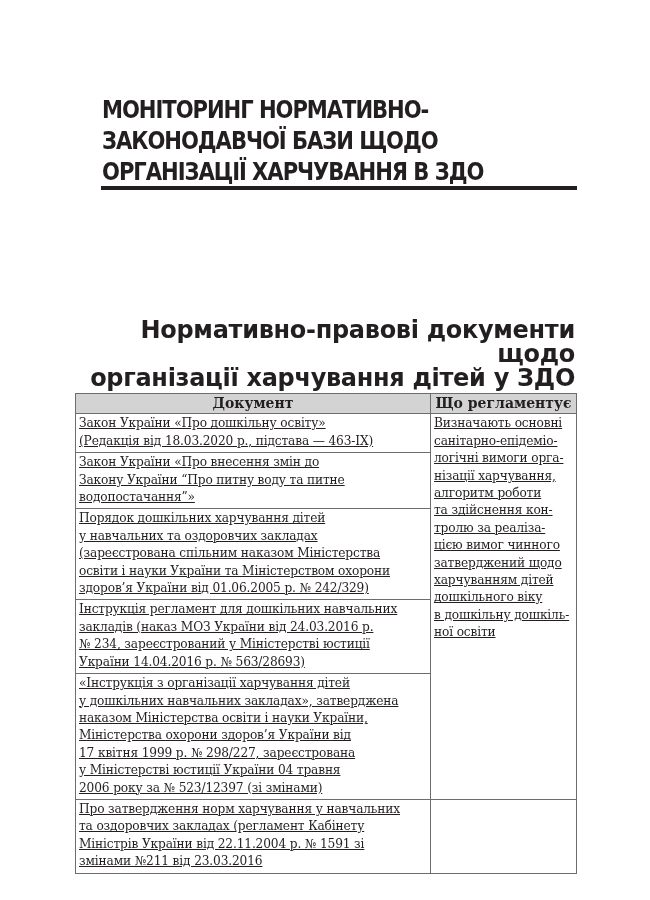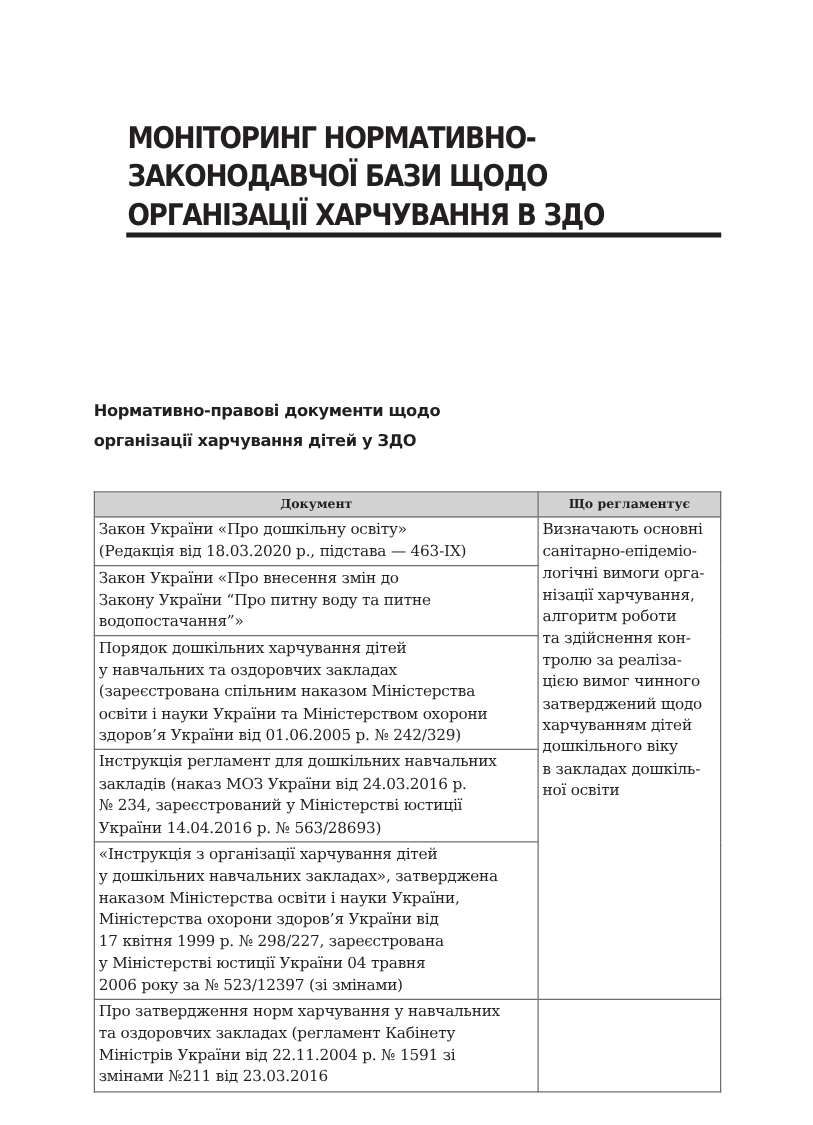--- a/index.html
+++ b/index.html
@@ -9,40 +9,40 @@
     font-family: "DejaVu Sans", sans-serif; font-weight: bold;
     font-size: 24px; line-height: 31px; letter-spacing: -1.2px;
     text-transform: uppercase; color: #231f20;
     transform: scaleX(0.88); transform-origin: left top;
   }
   .chapter-title div { white-space: nowrap; }
   .title-rule {
     position: absolute; left: 101px; top: 186px; width: 476px; height: 4px; background: #231f20;
   }
   .section-title {
-    position: absolute; left: 75px; top: 318px; width: 500px; text-align: left;
+    position: absolute; left: 75px; top: 318px; width: 500px; text-align: right;
     font-family: "DejaVu Sans", sans-serif; font-weight: bold;
-    font-size: 13px; line-height: 24px; color: #231f20; letter-spacing: -0.3px;
+    font-size: 24px; line-height: 24px; color: #231f20; letter-spacing: -0.3px;
   }
   table.docs {
     position: absolute; left: 75px; top: 393px; width: 501px;
     border-collapse: collapse; table-layout: fixed;
     font-family: "DejaVu Serif", serif; font-size: 12.2px; line-height: 17.4px; color: #231f20;
   }
   table.docs col.c1 { width: 355px; }
   table.docs col.c2 { width: 146px; }
   table.docs th {
     background: #d3d3d3; font-weight: bold; text-align: center;
-    border: 1px solid #6d6d6d; padding: 1px 3px; height: 17px; font-size: 10px;
+    border: 1px solid #6d6d6d; padding: 1px 3px; height: 17px; font-size: 14px;
   }
   table.docs td {
     border: 1px solid #6d6d6d; vertical-align: top; padding: 1px 3px 2px 3px;
     letter-spacing: -0.15px;
   }
-  td .line { display: block; white-space: nowrap; }
+  td .line { display: block; white-space: nowrap; text-decoration: underline; }
   td.rc .line { white-space: nowrap; }
 </style>
 </head>
 <body>
 
 <div class="chapter-title">
   <div>МОНІТОРИНГ НОРМАТИВНО-</div>
   <div>ЗАКОНОДАВЧОЇ БАЗИ ЩОДО</div>
   <div>ОРГАНІЗАЦІЇ ХАРЧУВАННЯ В ЗДО</div>
 </div>
@@ -75,21 +75,21 @@
         <span class="line">санітарно-епідеміо-</span>
         <span class="line">логічні вимоги орга-</span>
         <span class="line">нізації харчування,</span>
         <span class="line">алгоритм роботи</span>
         <span class="line">та здійснення кон-</span>
         <span class="line">тролю за реаліза-</span>
         <span class="line">цією вимог чинного</span>
         <span class="line">затверджений щодо</span>
         <span class="line">харчуванням дітей</span>
         <span class="line">дошкільного віку</span>
-        <span class="line">в закладах дошкіль-</span>
+        <span class="line">в дошкільну дошкіль-</span>
         <span class="line">ної освіти</span>
       </td>
     </tr>
     <tr style="height:50px">
       <td>
         <span class="line">Закон України «Про внесення змін до</span>
         <span class="line">Закону України “Про питну воду та питне</span>
         <span class="line">водопостачання”»</span>
       </td>
     </tr>

